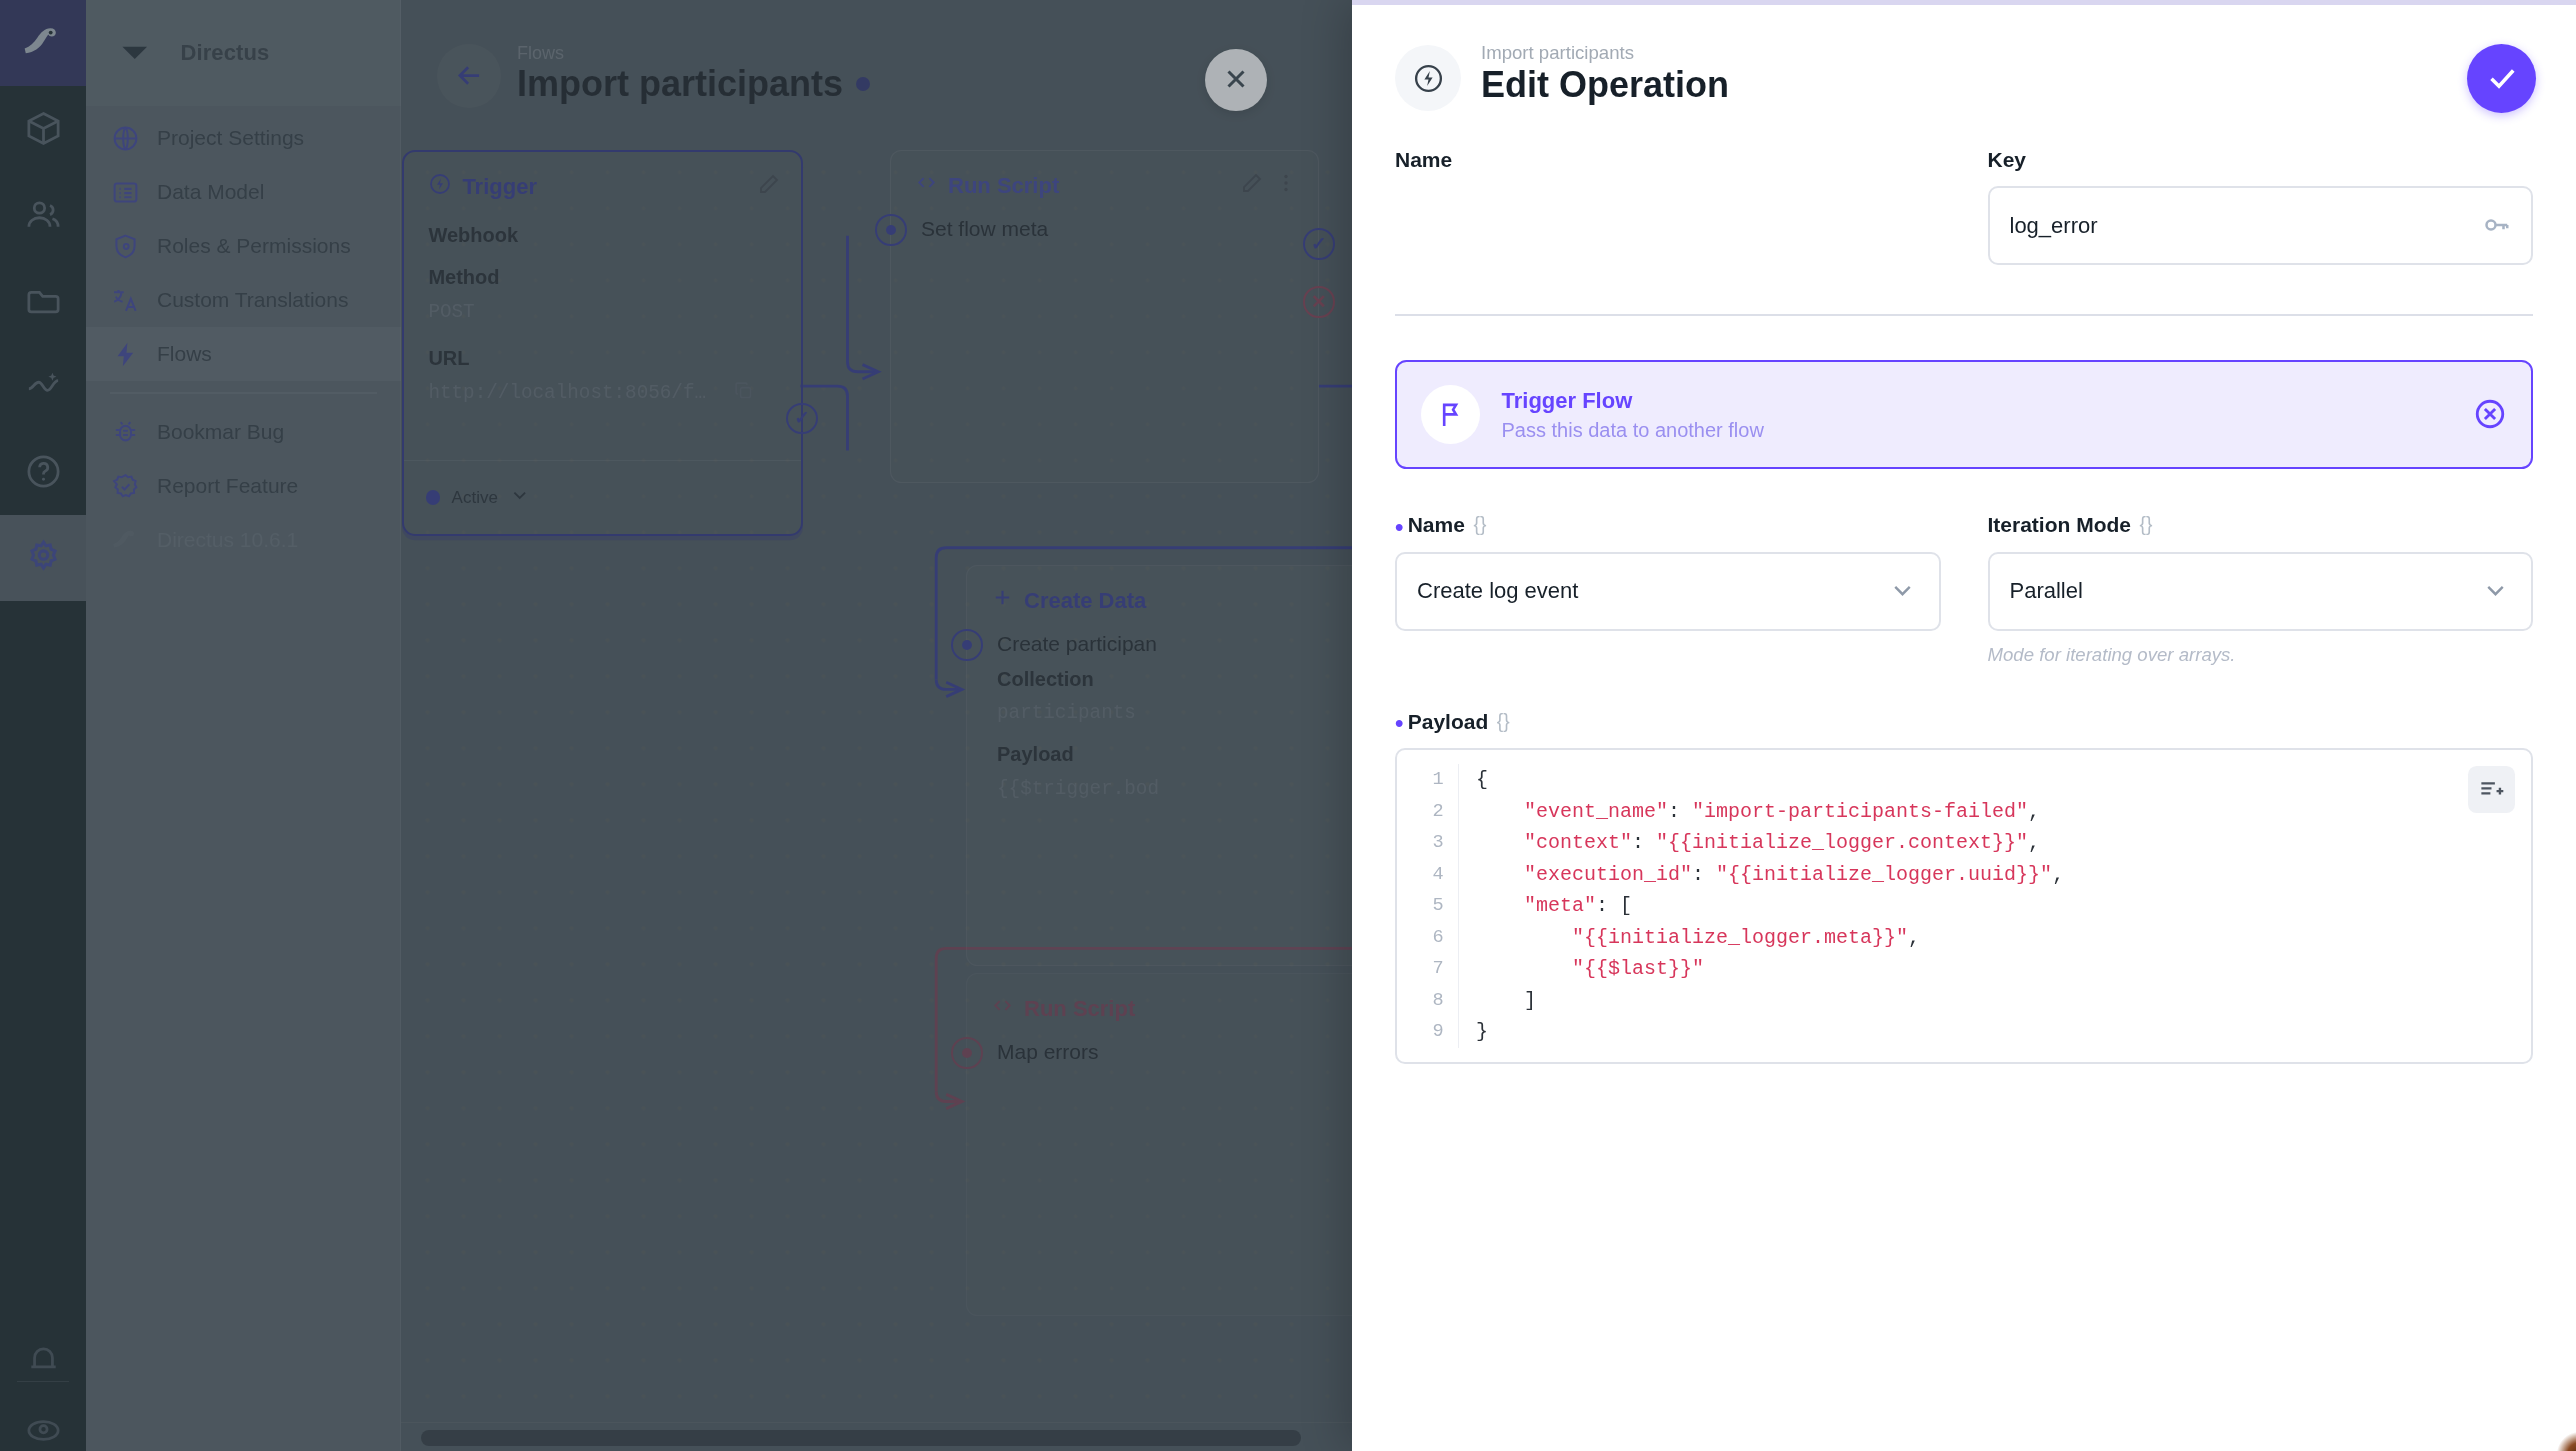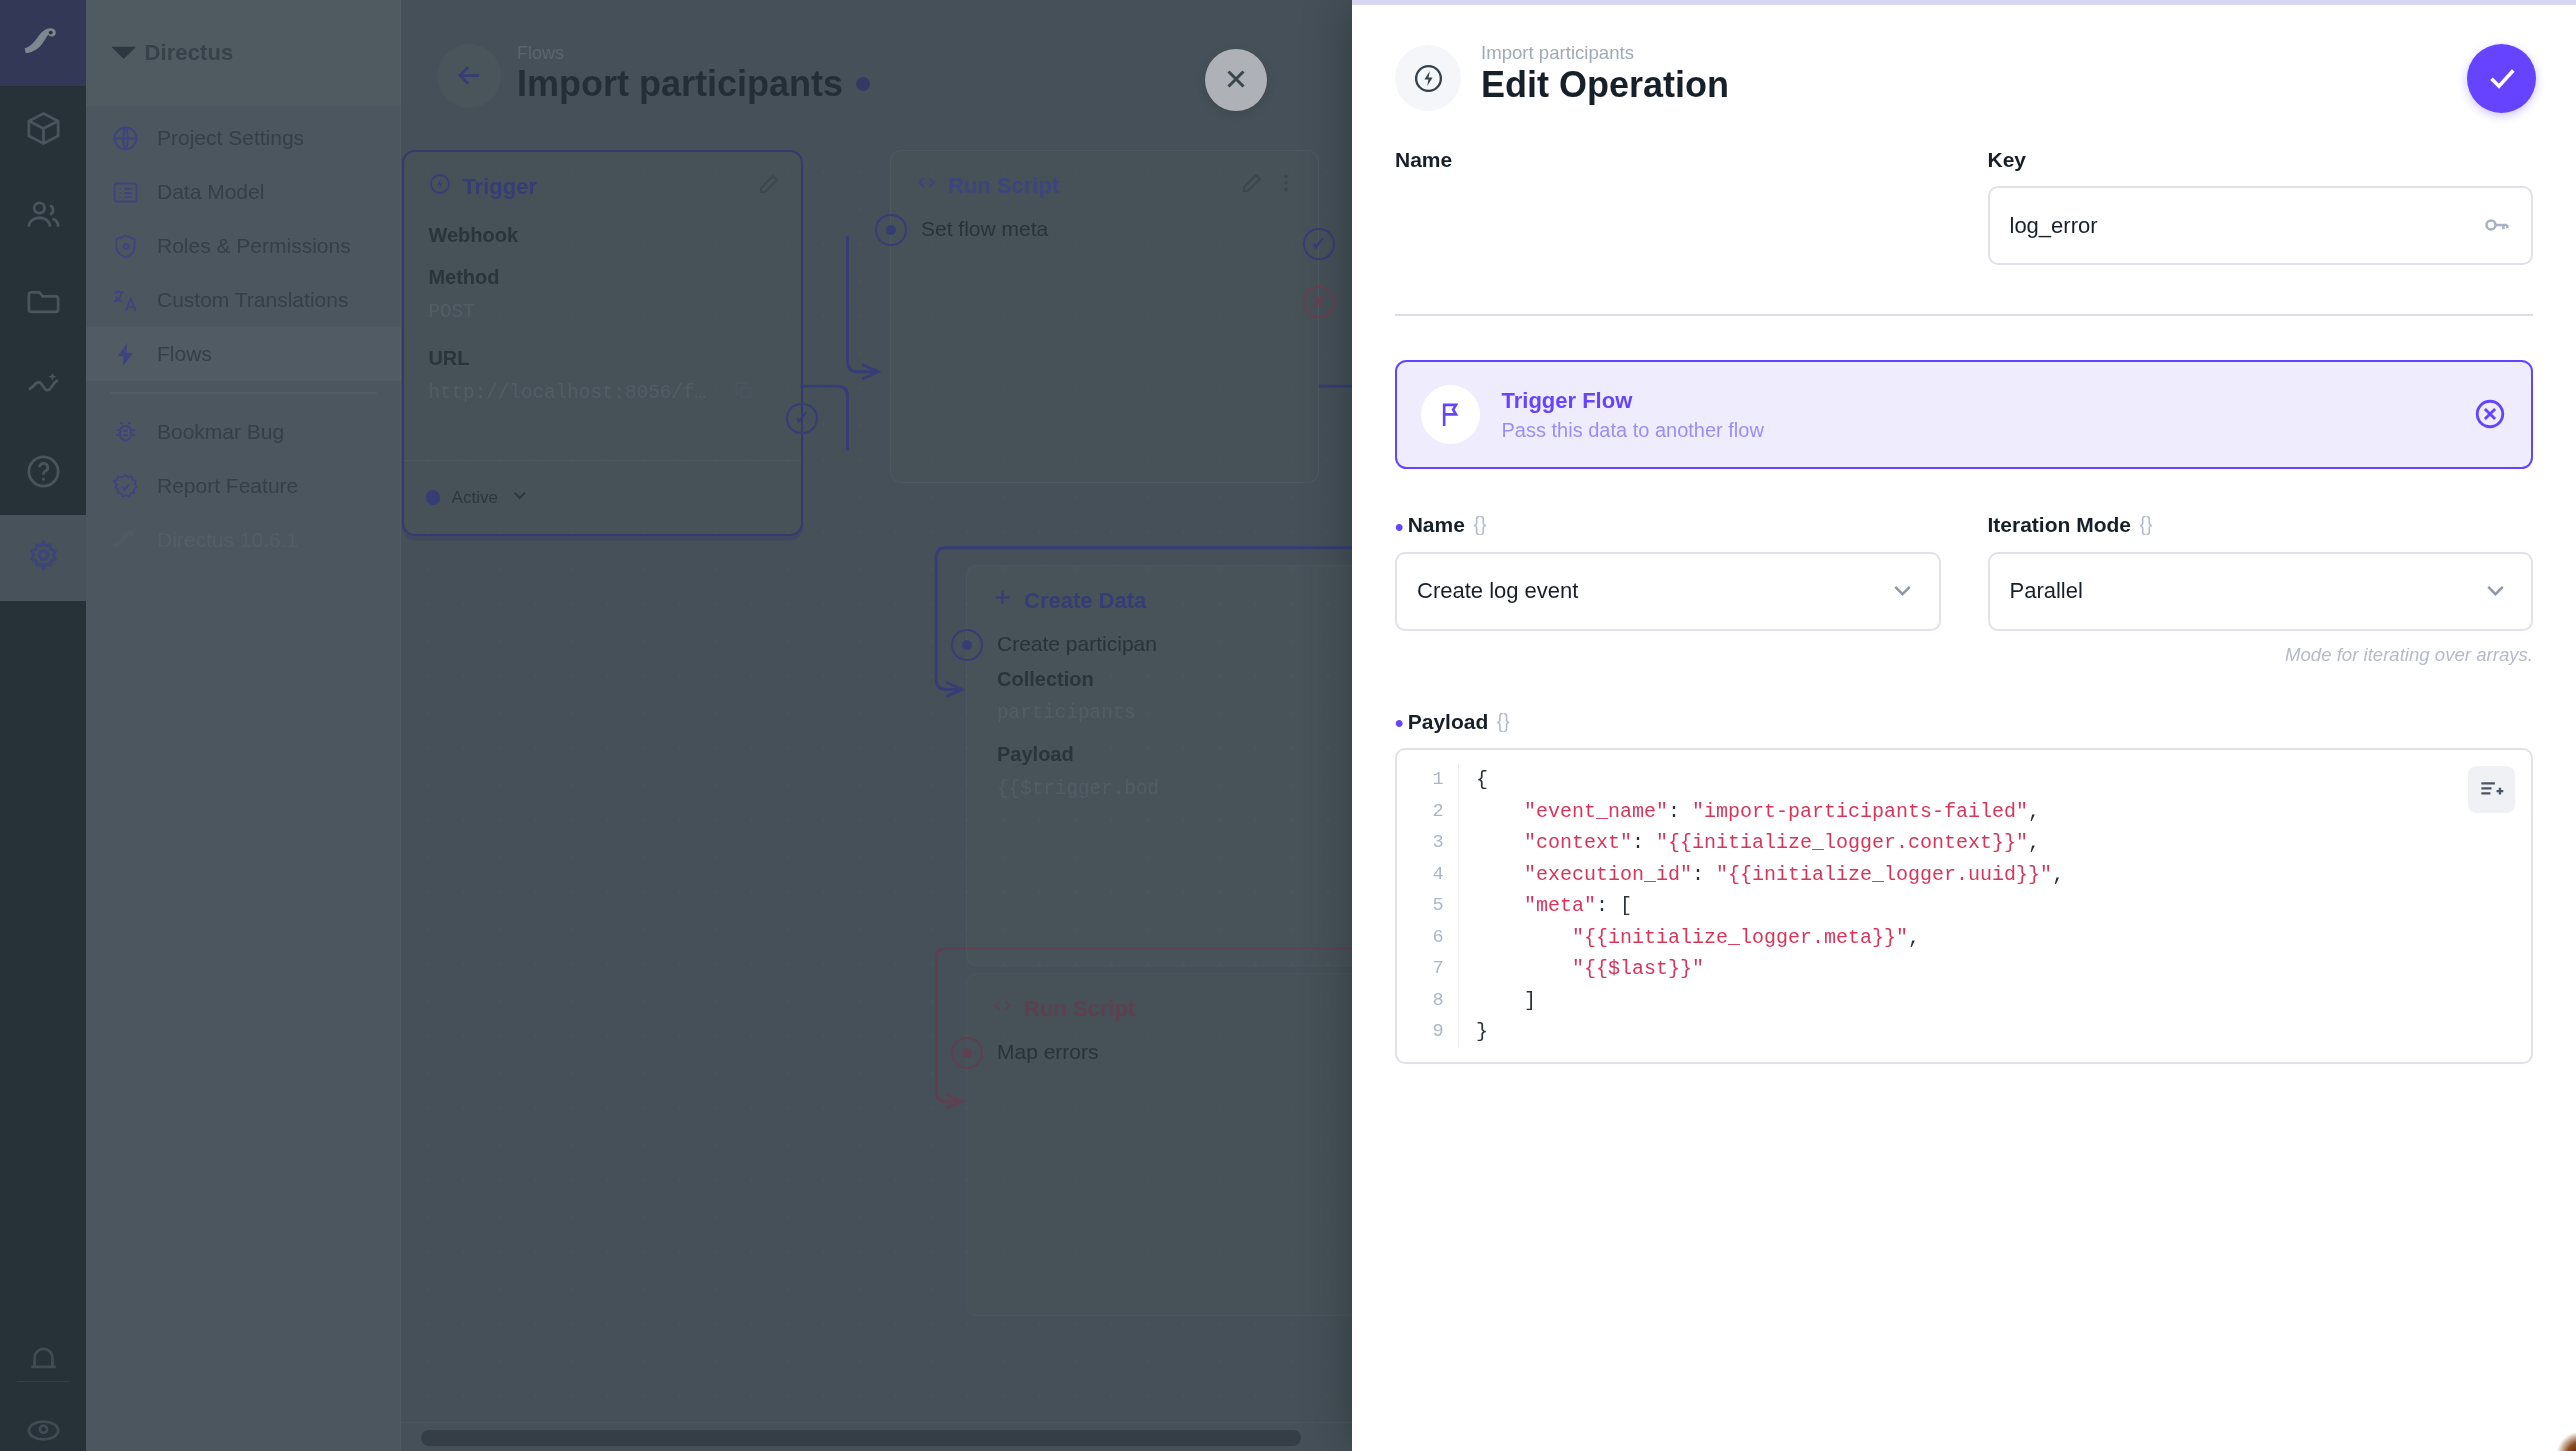--- a/index.html
+++ b/index.html
@@ -40,21 +40,21 @@
   }
 
   
   .nav-bar {
     position: absolute; left: 86px; top: 0; width: 315px; height: 1451px;
     background: #606a73;
     border-right: 0.7px solid rgba(255,255,255,0.05);
   }
   .nav-header {
     position: absolute; left: 0; top: 0; width: 315px; height: 106px;
-    display: flex; align-items: center; padding-left: 22px; gap: 5px;
+    display: flex; align-items: center; padding-left: 33px; gap: 30px;
     background: rgba(255,255,255,0.035);
   }
   .nav-header-title {
     font-size: 22px; font-weight: 700; color: #414a52; letter-spacing: 0.1px;
   }
   .nav-list { position: absolute; left: 0; top: 111px; width: 315px; }
   .nav-item {
     height: 54px; display: flex; align-items: center;
     padding-left: 24px; gap: 17px;
   }
@@ -246,21 +246,21 @@
     font-size: 21px; font-weight: 700; color: #172029;
     display: flex; align-items: center; gap: 8.6px; margin-bottom: 14.3px;
   }
   .field-label .braces { font-size: 19.3px; color: #b3bcc6; font-weight: 400; }
   .field-label.req::before {
     content: "•"; color: #6644ff; font-size: 24px;
     margin-right: -4.3px; line-height: 0; position: relative; top: 1.4px;
   }
 
   .row2 { display: flex; gap: 47px; }
-  .col { flex: 1 1 0; min-width: 0; text-align: right; }
+  .col { flex: 1 1 0; min-width: 0; }
 
   .inp {
     position: relative; height: 79px; border-radius: 10px;
     border: 2.1px solid #dfe2e9; background: #fff;
     display: flex; align-items: center; padding: 0 20px;
   }
   .inp.focused { border: 2.9px solid #6644ff; }
   .inp-text { font-size: 22px; color: #172029; }
   .caret {
     display: inline-block; width: 2.1px; height: 27px;

